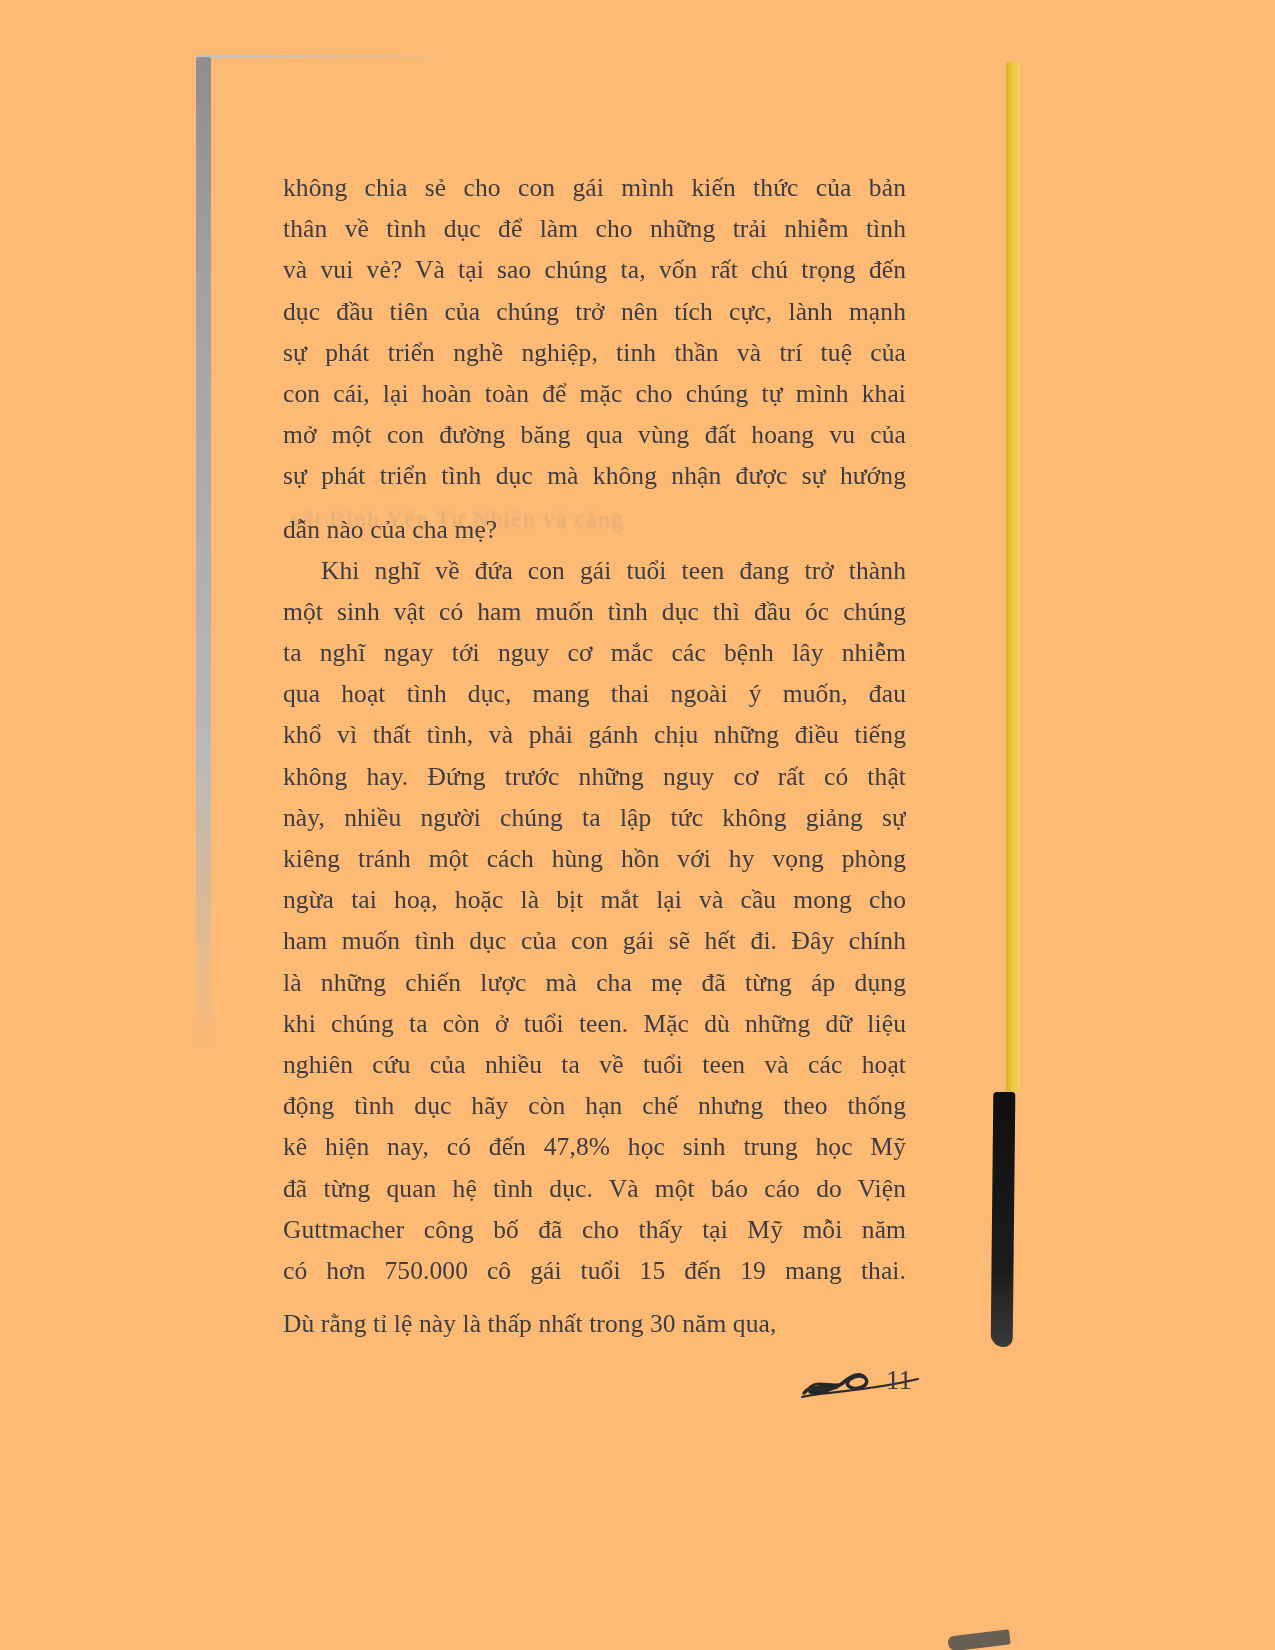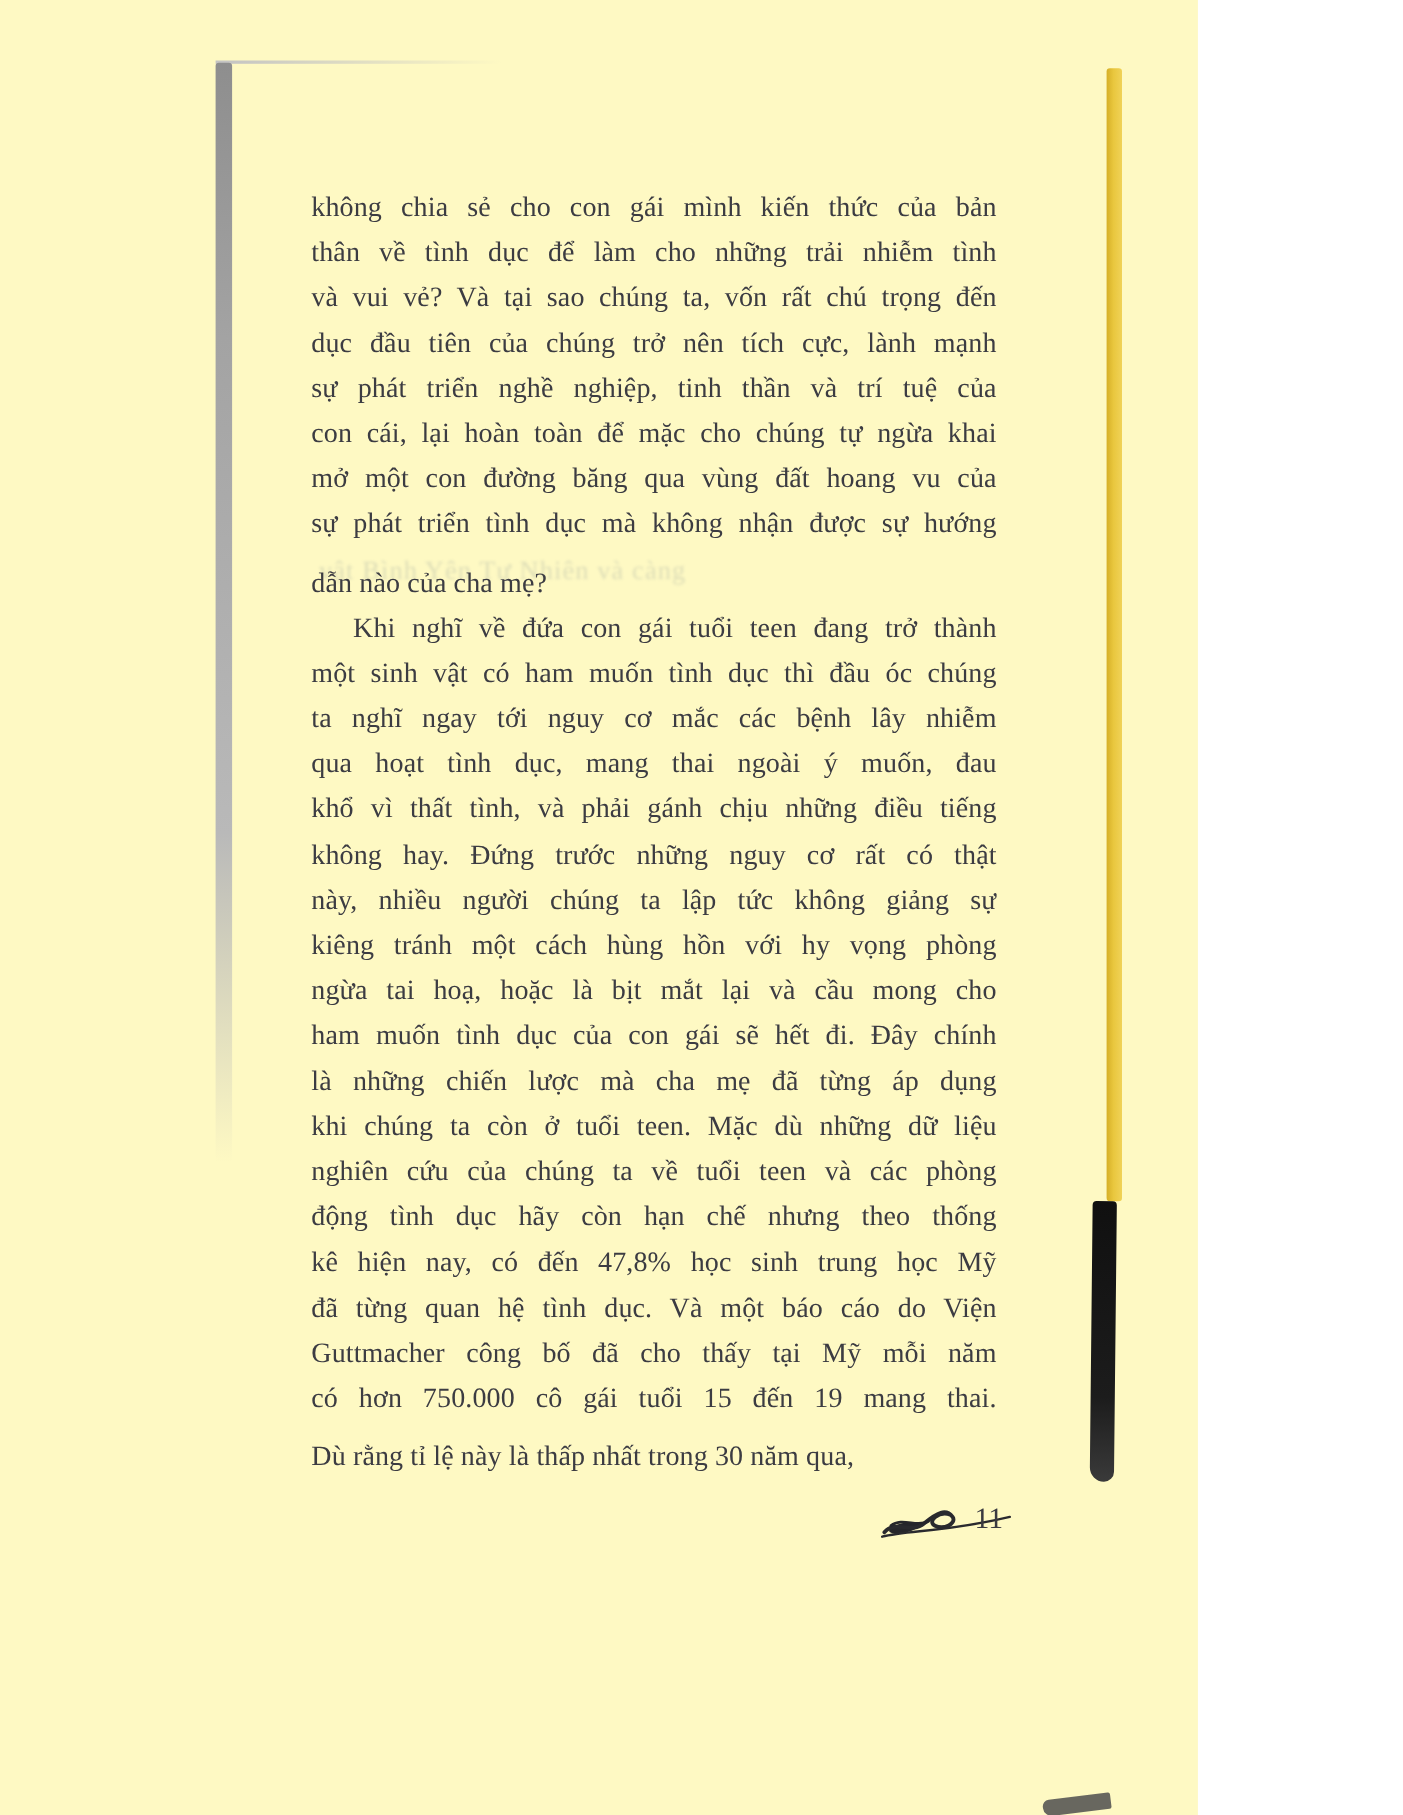--- a/index.html
+++ b/index.html
@@ -2,23 +2,23 @@
 <html><head>
 <meta charset="utf-8">
 <style>
   html, body {
     margin: 0;
     padding: 0;
     background: #ffffff;
   }
   .scan {
     position: relative;
-    width: 1089px;
+    width: 1275px;
     height: 1650px;
-    background: #fef9c3;
+    background: #fdba74;
     overflow: hidden;
     font-family: "Liberation Serif", "DejaVu Serif", serif;
   }
 
   
   .edge-left {
     position: absolute;
     left: 196px; top: 57px;
     width: 15px; height: 1000px;
     background: linear-gradient(180deg, #8e8e8e 0%, #a3a3a3 25%, #b9b9b9 70%, rgba(190,190,190,0) 100%);
@@ -122,40 +122,40 @@
   <div class="bleed">vật Bình Yên Tự Nhiên và càng</div>
 
   <div class="textblock">
 
     <div class="para">
       <div class="tline">không chia sẻ cho con gái mình kiến thức của bản</div>
       <div class="tline">thân về tình dục để làm cho những trải nhiễm tình</div>
       <div class="tline">và vui vẻ? Và tại sao chúng ta, vốn rất chú trọng đến</div>
       <div class="tline">dục đầu tiên của chúng trở nên tích cực, lành mạnh</div>
       <div class="tline">sự phát triển nghề nghiệp, tinh thần và trí tuệ của</div>
-      <div class="tline">con cái, lại hoàn toàn để mặc cho chúng tự ngừa khai</div>
+      <div class="tline">con cái, lại hoàn toàn để mặc cho chúng tự mình khai</div>
       <div class="tline">mở một con đường băng qua vùng đất hoang vu của</div>
       <div class="tline">sự phát triển tình dục mà không nhận được sự hướng</div>
       <div class="tline para-end">dẫn nào của cha mẹ?</div>
     </div>
 
     <div class="para">
       <div class="tline indent">Khi nghĩ về đứa con gái tuổi teen đang trở thành</div>
       <div class="tline">một sinh vật có ham muốn tình dục thì đầu óc chúng</div>
       <div class="tline">ta nghĩ ngay tới nguy cơ mắc các bệnh lây nhiễm</div>
       <div class="tline">qua hoạt tình dục, mang thai ngoài ý muốn, đau</div>
       <div class="tline">khổ vì thất tình, và phải gánh chịu những điều tiếng</div>
       <div class="tline">không hay. Đứng trước những nguy cơ rất có thật</div>
       <div class="tline">này, nhiều người chúng ta lập tức không giảng sự</div>
       <div class="tline">kiêng tránh một cách hùng hồn với hy vọng phòng</div>
       <div class="tline">ngừa tai hoạ, hoặc là bịt mắt lại và cầu mong cho</div>
       <div class="tline">ham muốn tình dục của con gái sẽ hết đi. Đây chính</div>
       <div class="tline">là những chiến lược mà cha mẹ đã từng áp dụng</div>
       <div class="tline">khi chúng ta còn ở tuổi teen. Mặc dù những dữ liệu</div>
-      <div class="tline">nghiên cứu của chúng ta về tuổi teen và các phòng</div>
+      <div class="tline">nghiên cứu của nhiều ta về tuổi teen và các hoạt</div>
       <div class="tline">động tình dục hãy còn hạn chế nhưng theo thống</div>
       <div class="tline">kê hiện nay, có đến 47,8% học sinh trung học Mỹ</div>
       <div class="tline">đã từng quan hệ tình dục. Và một báo cáo do Viện</div>
       <div class="tline">Guttmacher công bố đã cho thấy tại Mỹ mỗi năm</div>
       <div class="tline">có hơn 750.000 cô gái tuổi 15 đến 19 mang thai.</div>
       <div class="tline para-end">Dù rằng tỉ lệ này là thấp nhất trong 30 năm qua,</div>
     </div>
 
   </div>
 

